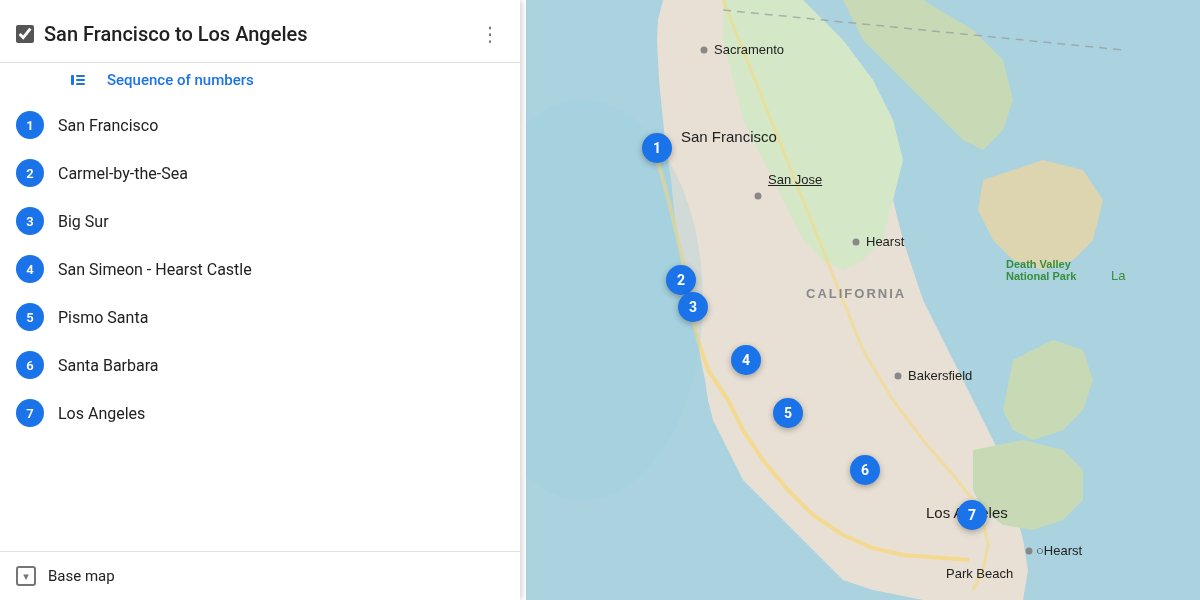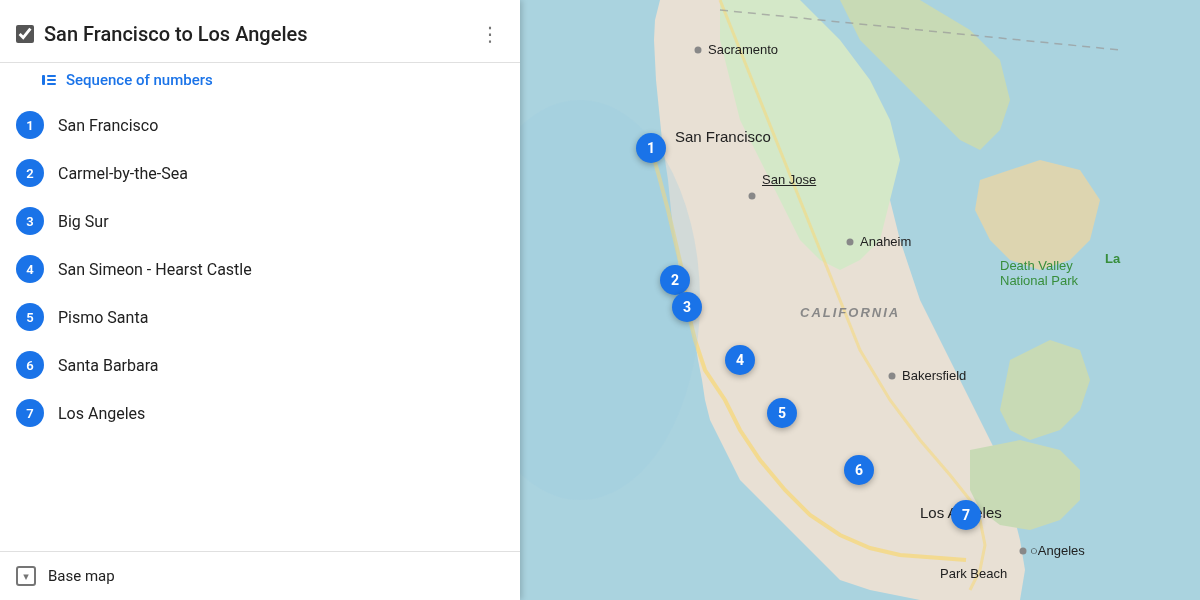--- a/index.html
+++ b/index.html
@@ -37,22 +37,22 @@
       color: #757575;
       font-size: 20px;
       cursor: pointer;
       padding: 4px;
       border-radius: 50%;
     }
 
     .sequence-row {
       display: flex;
       align-items: center;
-      padding: 8px 16px 8px 40px;
-      gap: 8px;
+      padding: 8px 16px 8px 69px;
+      gap: 20px;
       cursor: pointer;
     }
     .sequence-icon {
       color: #1a73e8;
       font-size: 18px;
       display: flex; align-items: center;
     }
     .sequence-label {
       color: #1a73e8;
       font-size: 15px;
@@ -108,41 +108,42 @@
       font-weight: 400;
     }
 
     
     #map {
       flex: 1;
       height: 600px;
       position: relative;
       overflow: hidden;
       background: #aad3df;
+      margin-left: 6px;
     }
 
     
     .map-svg {
       width: 100%;
       height: 100%;
     }
 
     
     .map-label {
       position: absolute;
       font-size: 13px;
       color: #5d4037;
       font-family: Arial, sans-serif;
       font-weight: 400;
       pointer-events: none;
       white-space: nowrap;
     }
     .map-label.city { color: #212121; font-size: 13px; }
     .map-label.region { color: #888; font-size: 13px; letter-spacing: 2px; font-weight: 600; text-transform: uppercase; }
-    .map-label.park { color: #388e3c; font-size: 13px; font-weight: 400; }
+    .map-label.park { color: #388e3c; font-size: 11px; font-weight: 700; }
     .map-label.la { color: #212121; font-size: 15px; font-weight: 500; }
 
     .city-dot {
       position: absolute;
       width: 7px; height: 7px;
       border-radius: 50%;
       background: #888;
       transform: translate(-50%, -50%);
     }
 
@@ -283,37 +284,37 @@
 
   <div class="city-dot" style="left: 178px; top: 50px;"></div>
   <div class="map-label city" style="left: 188px; top: 42px;">Sacramento</div>
 
   <div class="map-label city" style="left: 155px; top: 128px; font-size:15px; font-weight:500;">San Francisco</div>
 
   <div class="city-dot" style="left: 232px; top: 196px;"></div>
   <div class="map-label city" style="left: 242px; top: 172px; text-decoration: underline;">San Jose</div>
 
   <div class="city-dot" style="left: 330px; top: 242px;"></div>
-  <div class="map-label city" style="left: 340px; top: 234px;">Anaheim</div>
-
-  <div class="map-label region" style="left: 280px; top: 305px; font-style: italic;">CALIFORNIA</div>
+  <div class="map-label city" style="left: 340px; top: 234px;">Hearst</div>
+
+  <div class="map-label region" style="left: 280px; top: 286px;">CALIFORNIA</div>
 
   <div class="city-dot" style="left: 372px; top: 376px;"></div>
   <div class="map-label city" style="left: 382px; top: 368px;">Bakersfield</div>
 
   <div class="map-label la" style="left: 400px; top: 504px;">Los Angeles</div>
 
   <div class="city-dot" style="left: 503px; top: 551px;"></div>
-  <div class="map-label city" style="left: 510px; top: 543px;">○Angeles</div>
+  <div class="map-label city" style="left: 510px; top: 543px;">○Hearst</div>
 
   <div class="map-label city" style="left: 420px; top: 566px;">Park Beach</div>
 
   <div class="map-label park" style="left: 480px; top: 258px;">Death Valley<br>National Park</div>
 
-  <div class="map-label" style="left: 585px; top: 251px; color: #388e3c; font-size:13px; font-weight:700;">La</div>
+  <div class="map-label" style="left: 585px; top: 268px; color: #388e3c; font-size:13px; font-weight:400;">La</div>
 
   <div id="map-pins">
       <div class="map-pin" style="left: 131px; top: 148px;">1</div>
       <div class="map-pin" style="left: 155px; top: 280px;">2</div>
       <div class="map-pin" style="left: 167px; top: 307px;">3</div>
       <div class="map-pin" style="left: 220px; top: 360px;">4</div>
       <div class="map-pin" style="left: 262px; top: 413px;">5</div>
       <div class="map-pin" style="left: 339px; top: 470px;">6</div>
       <div class="map-pin" style="left: 446px; top: 515px;">7</div>
     </div>

